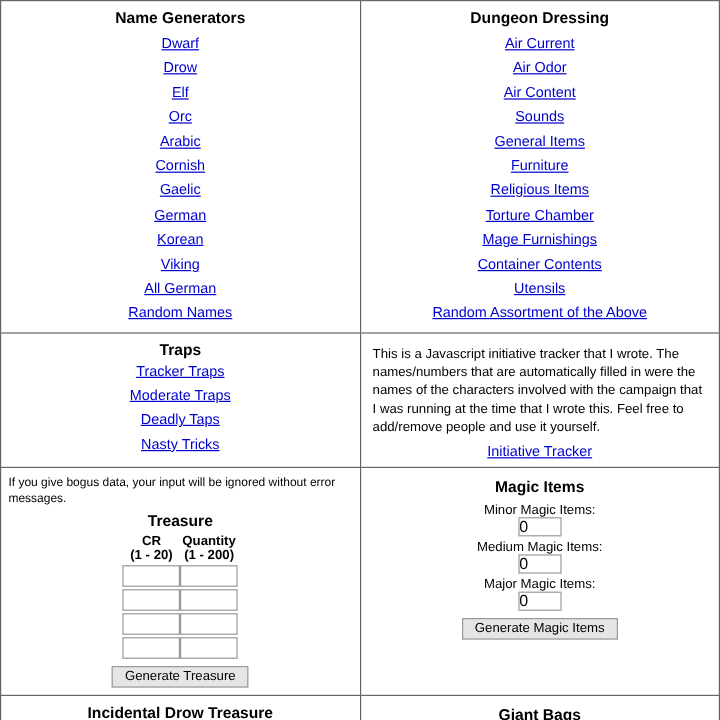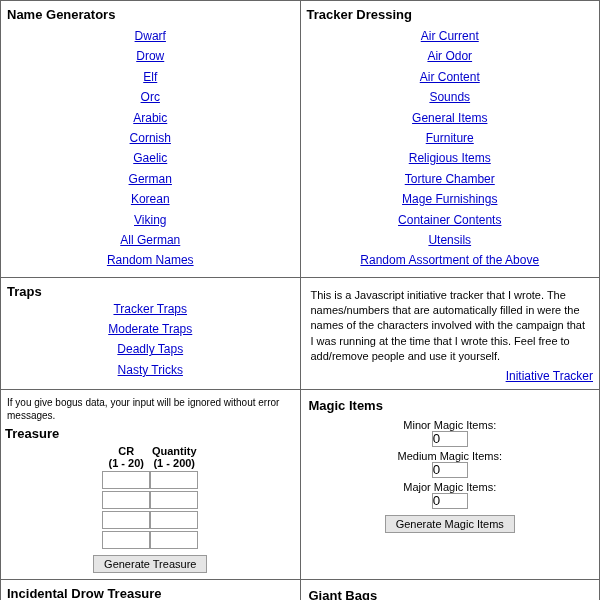--- a/index.html
+++ b/index.html
@@ -14,21 +14,21 @@
       width: 600px;
       border-collapse: collapse;
     }
     table.main-table td {
       border: 1px solid #666;
       vertical-align: top;
       padding: 4px 6px;
     }
     .section-header {
       font-weight: bold;
-      text-align: left;
+      text-align: center;
       font-size: 13px;
       margin-bottom: 4px;
     }
     .link-list {
       list-style: none;
       text-align: center;
       line-height: 1.7;
     }
     .traps-cell {
       text-align: center;
@@ -111,21 +111,21 @@
             <li><a>Gaelic</a></li>
             <li><a>German</a></li>
             <li><a>Korean</a></li>
             <li><a>Viking</a></li>
             <li><a>All German</a></li>
             <li><a>Random Names</a></li>
           </ul>
     </td>
 
     <td style="width:50%; padding:6px;">
-      <div class="section-header">Tracker Dressing</div>
+      <div class="section-header">Dungeon Dressing</div>
       <ul class="link-list" id="dungeon-list">
             <li><a>Air Current</a></li>
             <li><a>Air Odor</a></li>
             <li><a>Air Content</a></li>
             <li><a>Sounds</a></li>
             <li><a>General Items</a></li>
             <li><a>Furniture</a></li>
             <li><a>Religious Items</a></li>
             <li><a>Torture Chamber</a></li>
             <li><a>Mage Furnishings</a></li>
@@ -142,21 +142,21 @@
       <ul class="link-list" id="traps-list">
             <li><a>Tracker Traps</a></li>
             <li><a>Moderate Traps</a></li>
             <li><a>Deadly Taps</a></li>
             <li><a>Nasty Tricks</a></li>
           </ul>
     </td>
 
     <td style="padding:6px;">
       <div class="initiative-desc" id="initiative-desc">This is a Javascript initiative tracker that I wrote. The names/numbers that are automatically filled in were the names of the characters involved with the campaign that I was running at the time that I wrote this. Feel free to add/remove people and use it yourself.</div>
-      <div style="text-align:right;">
+      <div style="text-align:center;">
         <a>Initiative Tracker</a>
       </div>
     </td>
   </tr>
   <tr>
 
     <td style="padding:4px;margin-top:19px;">
       <div class="treasure-note">If you give bogus data, your input will be ignored without error messages.</div>
       <div class="treasure-inner">
         <div class="section-header">Treasure</div>

